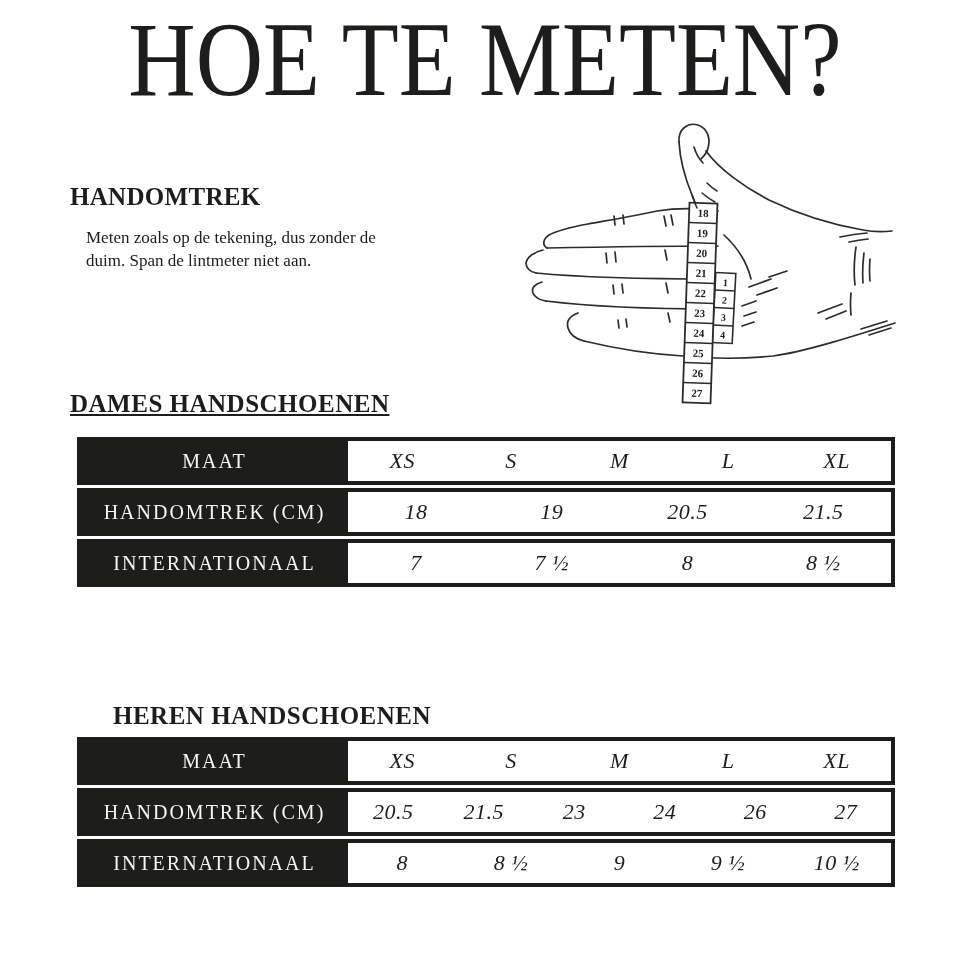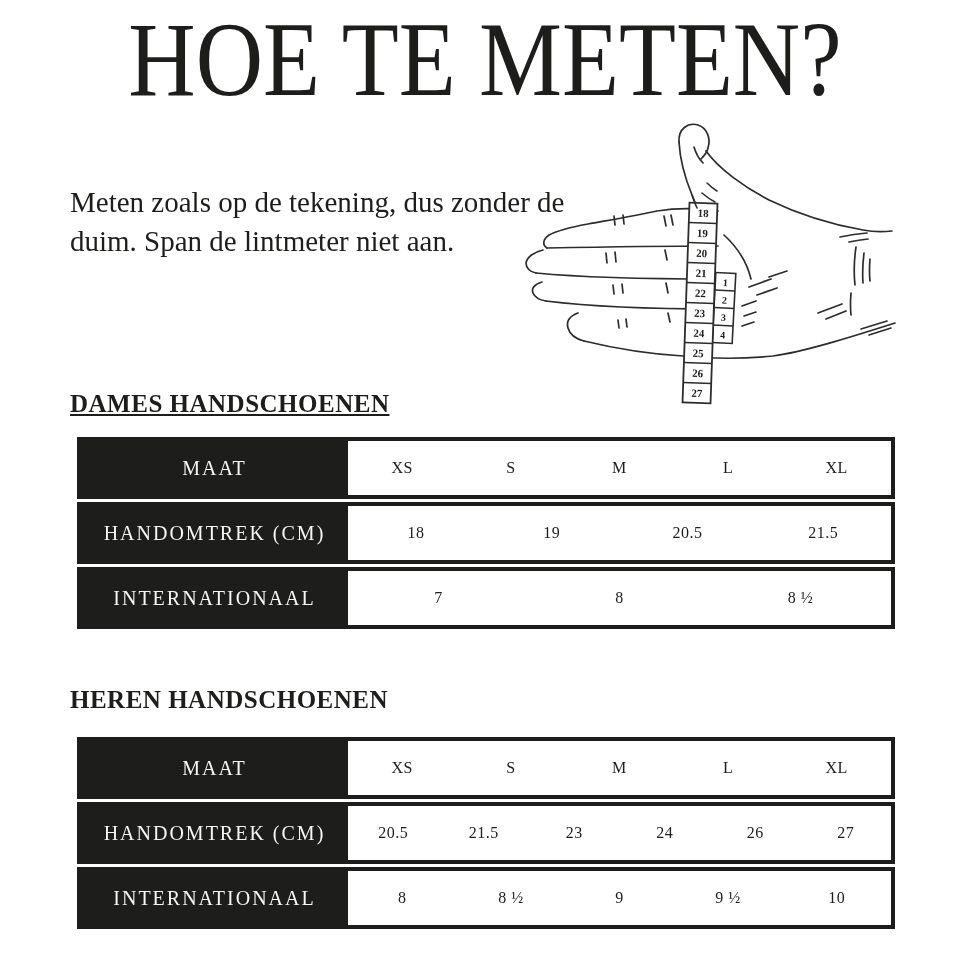--- a/index.html
+++ b/index.html
@@ -14,50 +14,51 @@
   .page-title{
     position:absolute;top:7px;left:0;width:970px;
     margin:0;text-align:center;
     font-size:106px;font-weight:normal;line-height:1;
     letter-spacing:0px;
     transform:scaleX(.88);transform-origin:center top;
     white-space:nowrap;
   }
   .intro{position:absolute;left:70px;top:183px;width:520px;}
   .intro h2{margin:0 0 7px 0;font-size:25px;font-weight:bold;letter-spacing:.3px;}
-  .intro p{margin:0;font-size:29px;line-height:1.33;white-space:pre-line;}
+  .intro p{margin:16px;font-size:17px;line-height:1.33;white-space:pre-line;}
   .hand-art{position:absolute;left:518px;top:116px;width:442px;height:304px;margin:0;}
   .section-title{position:absolute;left:70px;margin:0;font-size:25px;font-weight:bold;letter-spacing:.5px;}
   .st-dames{top:390px;text-decoration:underline;}
-  .st-heren{top:686px;}
+  .st-heren{top:702px;margin-left:43px;}
   .size-table{position:absolute;left:77px;width:818px;}
   .tbl-dames{top:437px;}
   .tbl-heren{top:737px;}
   .trow{
-    display:flex;box-sizing:border-box;height:62px;
+    display:flex;box-sizing:border-box;height:48px;
     border:4px solid #1d1d1b;background:#ffffff;margin-bottom:3px;
   }
   .tlabel{
     width:267px;flex:0 0 267px;background:#1d1d1b;color:#f6f6f3;
     display:flex;align-items:center;justify-content:center;
     font-size:20px;letter-spacing:2px;white-space:nowrap;
   }
   .tvals{flex:1;display:flex;}
   .tval{
     flex:1;display:flex;align-items:center;justify-content:center;
-    font-size:16px;letter-spacing:.5px;
+    font-size:22px;letter-spacing:.5px;font-style:italic;
   }
   .tape-num{font-family:"Liberation Serif",serif;font-weight:bold;fill:#1d1d1b;}
 </style>
 </head>
 <body>
 
 <h1 class="page-title">HOE TE METEN?</h1>
 
 <section class="intro">
+  <h2>HANDOMTREK</h2>
   <p>Meten zoals op de tekening, dus zonder de
 duim. Span de lintmeter niet aan.</p>
 </section>
 
 <figure class="hand-art">
   <svg viewBox="0 0 442 304" width="442" height="304">
 
     <g stroke="#2c2c2a" stroke-width="1.7" fill="none" stroke-linecap="round" stroke-linejoin="round">
 
       <path d="M161,26 C160,13 170,6 180,9 C189,12 193,22 190,32 C189,37 186,40 183,43"></path>
@@ -142,20 +143,21 @@
       <span class="tval">18</span>
       <span class="tval">19</span>
       <span class="tval">20.5</span>
       <span class="tval">21.5</span>
     </div>
   </div>
   <div class="trow">
     <div class="tlabel">INTERNATIONAAL</div>
     <div class="tvals">
       <span class="tval">7</span>
+      <span class="tval">7 ½</span>
       <span class="tval">8</span>
       <span class="tval">8 ½</span>
     </div>
   </div>
 </div>
 
 <h3 class="section-title st-heren">HEREN HANDSCHOENEN</h3>
 <div class="size-table tbl-heren">
   <div class="trow">
     <div class="tlabel">MAAT</div>
@@ -178,16 +180,16 @@
       <span class="tval">27</span>
     </div>
   </div>
   <div class="trow">
     <div class="tlabel">INTERNATIONAAL</div>
     <div class="tvals">
       <span class="tval">8</span>
       <span class="tval">8 ½</span>
       <span class="tval">9</span>
       <span class="tval">9 ½</span>
-      <span class="tval">10</span>
+      <span class="tval">10 ½</span>
     </div>
   </div>
 </div>
 
 </body></html>

